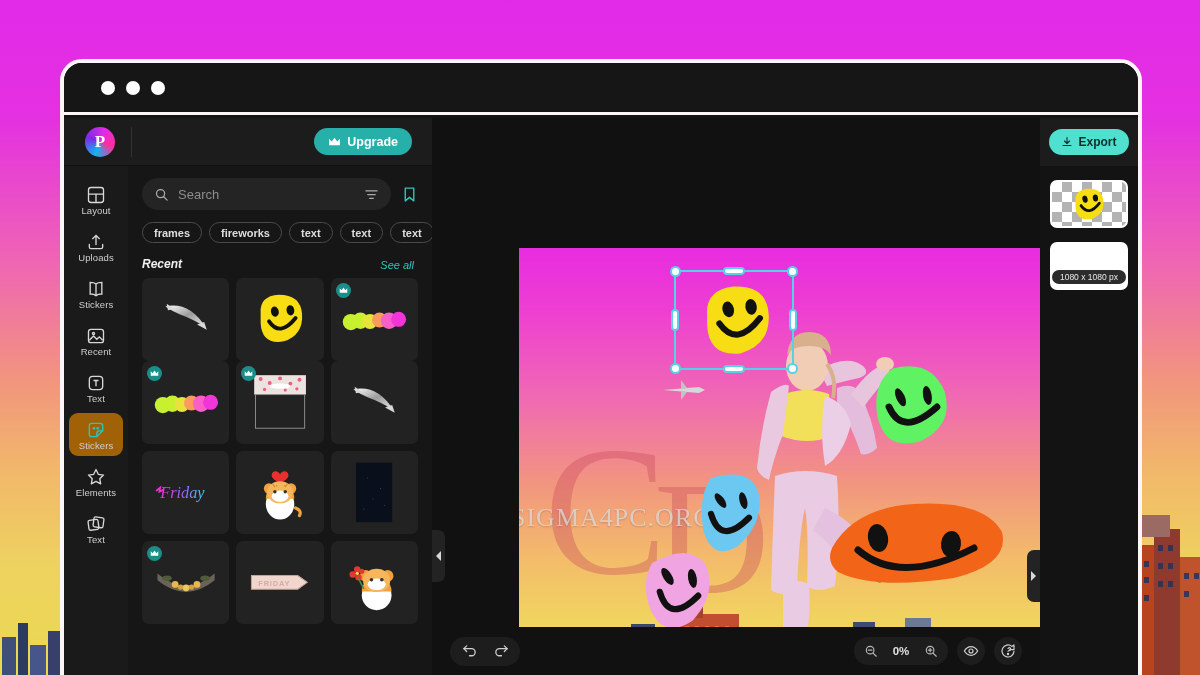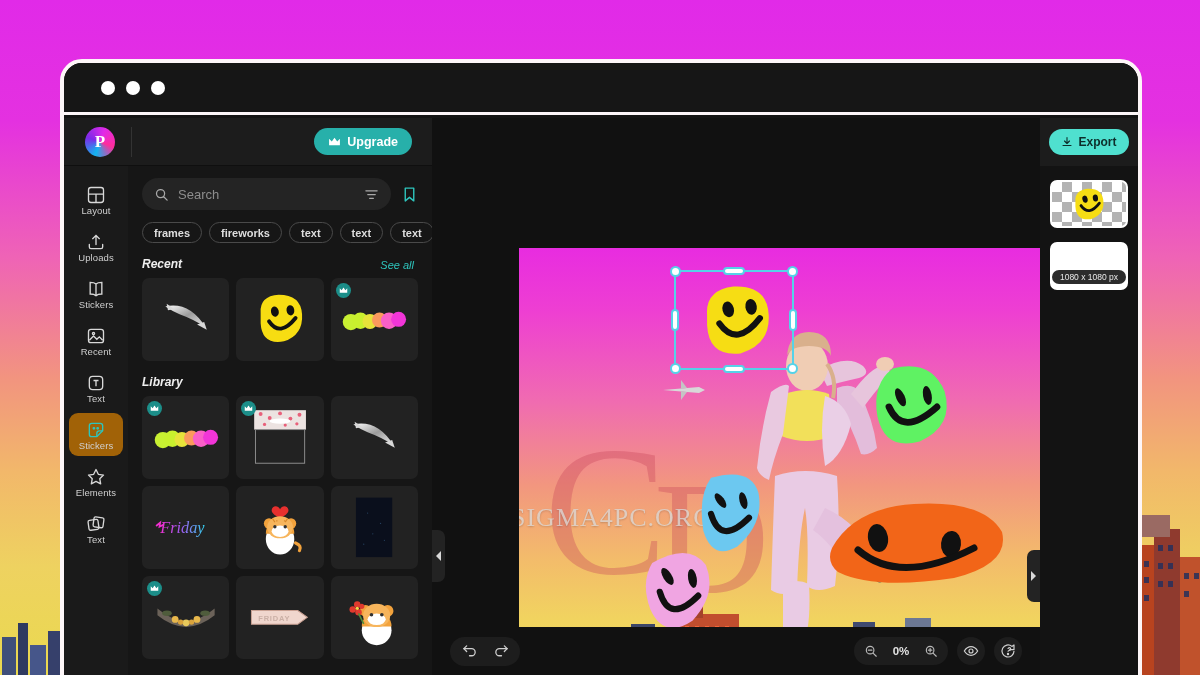--- a/index.html
+++ b/index.html
@@ -422,23 +422,20 @@
                   <circle cx="30" cy="32" r="12" fill="#c9f02e"></circle>
                 <circle cx="44" cy="33" r="11" fill="#e7e33a"></circle>
                   <circle cx="58" cy="31" r="11" fill="#fb9a5d"></circle>
                 <circle cx="72" cy="32" r="12" fill="#fa5fc8"></circle>
                   <circle cx="86" cy="30" r="11" fill="#f235d8"></circle>
               </g>
             </svg>
           </div>
         </div>
 
-        <div class="sec-head">
-          <span class="sec-title">Library</span>
-        </div>
 
         <div class="grid">
           <div class="cell">
             <div class="pro">
               <svg viewBox="0 0 24 18" fill="currentColor">
                   <path d="M2 3l5 5 5-7 5 7 5-5v12H2z"></path>
                 </svg>
             </div>
             <svg class="art" viewBox="0 0 100 60">
               <circle cx="16" cy="34" r="12" fill="#c8f032"></circle>

